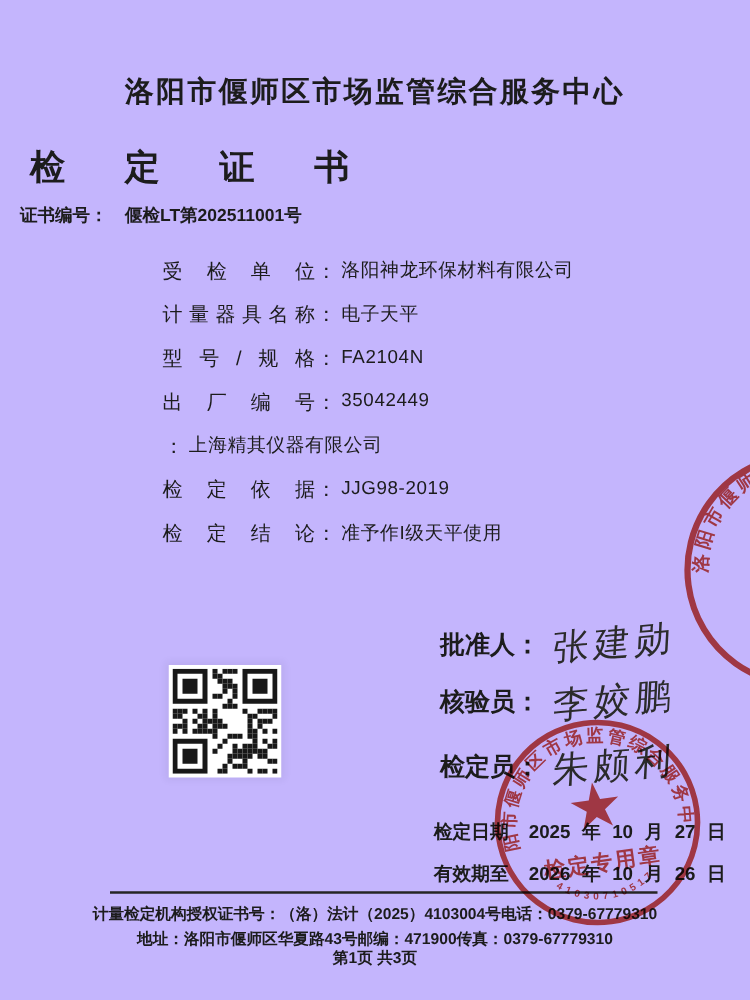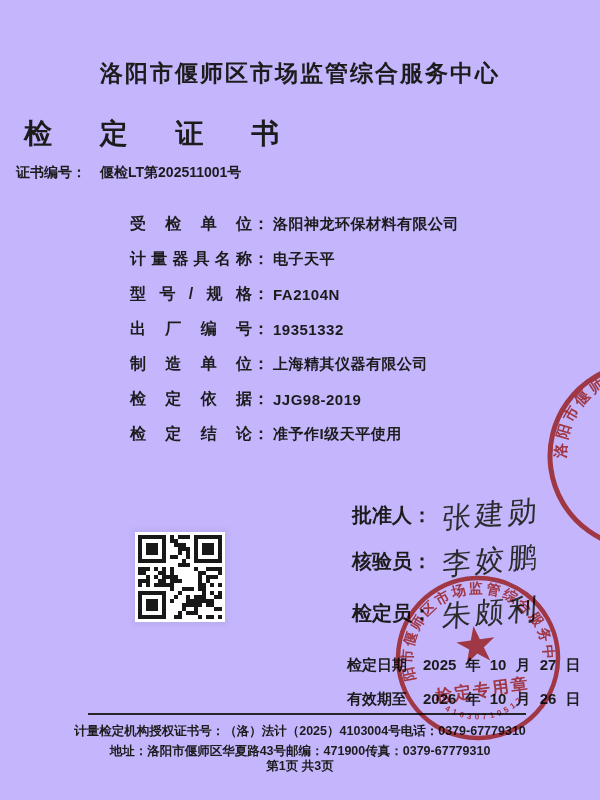--- a/index.html
+++ b/index.html
@@ -9,21 +9,21 @@
 
   .org-title { position:absolute; top:58px; left:0; width:100%; text-align:center;
     font-size:23px; font-weight:700; letter-spacing:2px; }
   .cert-title { position:absolute; top:115px; left:4px; width:100%; text-align:left;
     font-size:28px; font-weight:700; letter-spacing:20px; text-indent:20px; }
   .cert-no { position:absolute; top:164px; left:16px; width:100%; 
     font-size:14px; font-weight:700; }
   .cert-no .gap { display:inline-block; width:14px; }
 
   .fields { position:absolute; top:207px; left:130px; }
-  .field-row { height:35px; display:flex; align-items:center; font-weight:700; }
+  .field-row { height:35px; display:flex; font-weight:400; }
   .field-row .jlabel { display:inline-block; width:122px; font-size:16px;
     text-align:justify; text-align-last:justify; }
   .field-row .colon { font-size:16px; margin-left:1px; }
   .field-row .fval { margin-left:4px; font-size:15px; letter-spacing:0.5px; }
 
   .sigs { position:absolute; top:492px; left:352px; }
   .sig-row { height:46px; display:flex; align-items:center; }
   .sig-label { font-size:20px; font-weight:700; white-space:nowrap; }
   .sig-name { font-size:29px; margin-left:10px; color:#2b2b2b; white-space:nowrap;
     transform:rotate(-5deg) skewX(-8deg); font-weight:400; letter-spacing:4px; }
@@ -77,24 +77,23 @@
       <span class="fval">电子天平</span>
     </div>
     <div class="field-row">
       <span class="jlabel">型号/规格</span>
         <span class="colon">：</span>
       <span class="fval">FA2104N</span>
     </div>
     <div class="field-row">
       <span class="jlabel">出厂编号</span>
         <span class="colon">：</span>
-      <span class="fval">19351332</span>
-    </div>
-    <div class="field-row">
-      <span class="jlabel">制造单位</span>
+      <span class="fval">35042449</span>
+    </div>
+    <div class="field-row">
         <span class="colon">：</span>
       <span class="fval">上海精其仪器有限公司</span>
     </div>
     <div class="field-row">
       <span class="jlabel">检定依据</span>
         <span class="colon">：</span>
       <span class="fval">JJG98-2019</span>
     </div>
     <div class="field-row">
       <span class="jlabel">检定结论</span>

